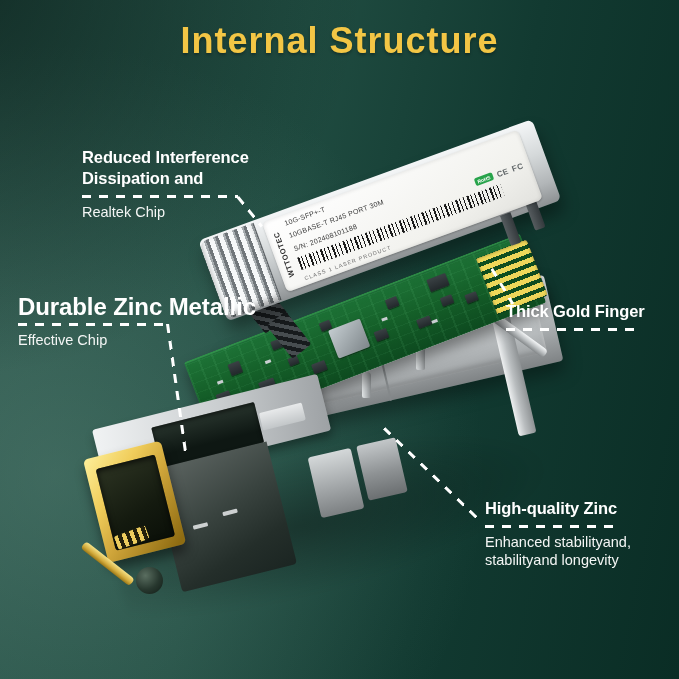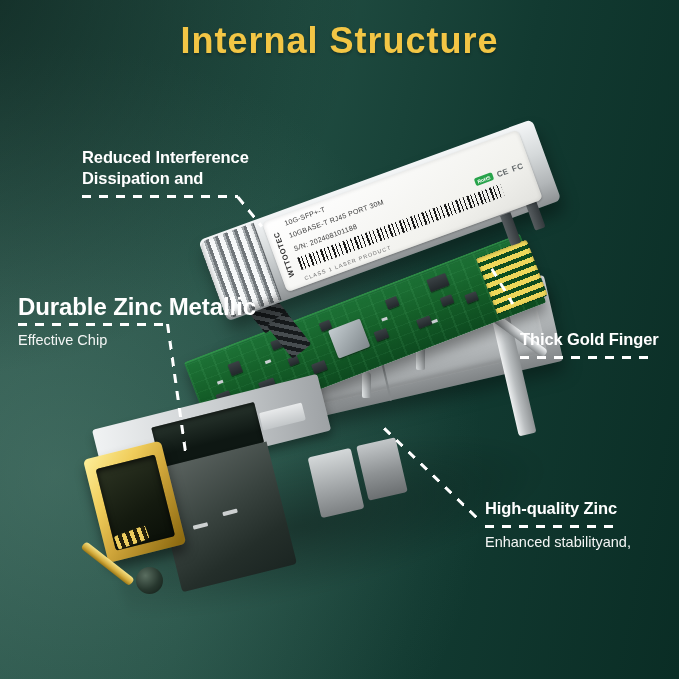--- a/index.html
+++ b/index.html
@@ -25,21 +25,21 @@
   .co-sub{font-size:14.5px;line-height:17.5px;color:#f4f6f5;margin-top:6px;}
   .dashu{height:3px;background:repeating-linear-gradient(90deg,#fff 0 9px,transparent 9px 17px);margin-top:6px;}
   .conn{position:absolute;z-index:8;transform-origin:0 0;}
   .conn-h{height:2.5px;background:repeating-linear-gradient(90deg,#fff 0 9px,transparent 9px 17px);}
   .conn-v{width:2.5px;background:repeating-linear-gradient(180deg,#fff 0 9px,transparent 9px 17px);}
   #co1{left:82px;top:147px;}
   #co1 .dashu{width:156px;}
   #co2{left:18px;top:296px;}
   #co2 .co-head{font-size:24px;}
   #co2 .dashu{width:152px;}
-  #co3{left:520px;top:301px;margin-top:28px;}
+  #co3{left:506px;top:301px;}
   #co3 .dashu{width:132px;}
   #co4{left:485px;top:498px;}
   #co4 .dashu{width:134px;}
   #conn-a{left:239px;top:196px;width:38px;transform:rotate(51deg);}
   #conn-b{left:166px;top:324px;height:135px;transform:rotate(-8deg);}
   #conn-c{left:493px;top:268px;width:41px;transform:rotate(59deg);}
   #conn-d{left:385px;top:427px;width:133px;transform:rotate(44deg);}
   
   .module{position:absolute;inset:0;z-index:1;}
   .module-shadow{
@@ -242,34 +242,36 @@
   <div class="conn conn-v" id="conn-b"></div>
   <div class="conn conn-h" id="conn-c"></div>
   <div class="conn conn-h" id="conn-d"></div>
 
   <div class="callout" id="co1">
     <div class="co-head">
       <div>Reduced Interference</div>
       <div>Dissipation and</div>
     </div>
     <div class="dashu"></div>
+    <div class="co-sub">Realtek Chip</div>
   </div>
 
   <div class="callout" id="co2">
     <div class="co-head">Durable Zinc Metallic</div>
     <div class="dashu"></div>
     <div class="co-sub">Effective Chip</div>
   </div>
 
   <div class="callout" id="co3">
     <div class="co-head">Thick Gold Finger</div>
     <div class="dashu"></div>
   </div>
 
   <div class="callout" id="co4">
     <div class="co-head">High-quality Zinc</div>
     <div class="dashu"></div>
     <div class="co-sub">
       <div>Enhanced stabilityand,</div>
+      <div>stabilityand longevity</div>
     </div>
   </div>
 
 </div>
 
 </body></html>

